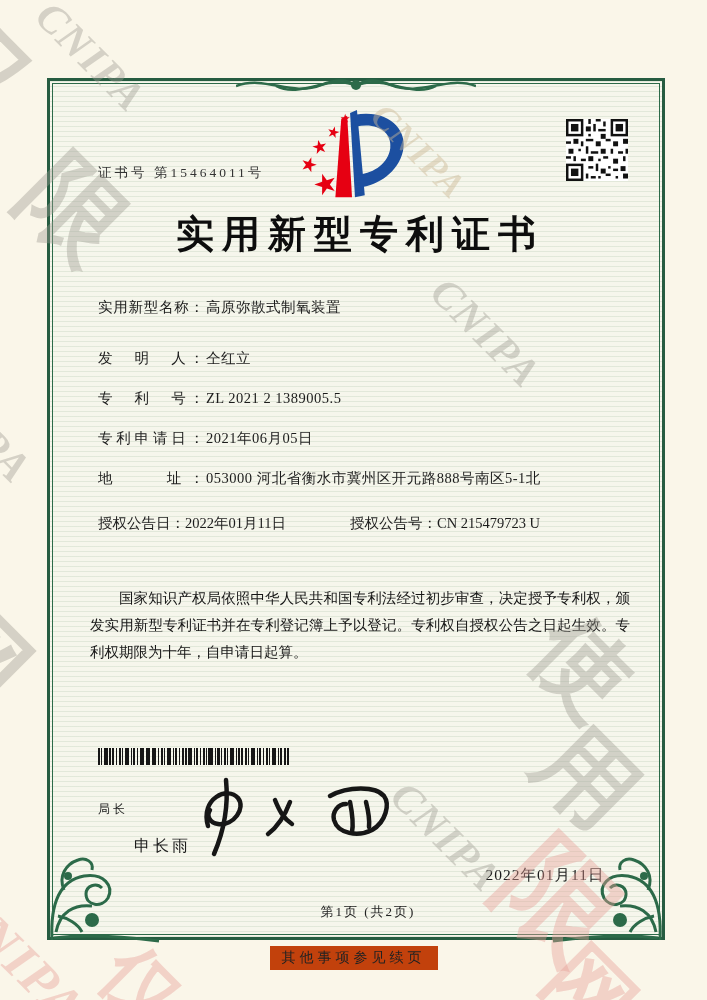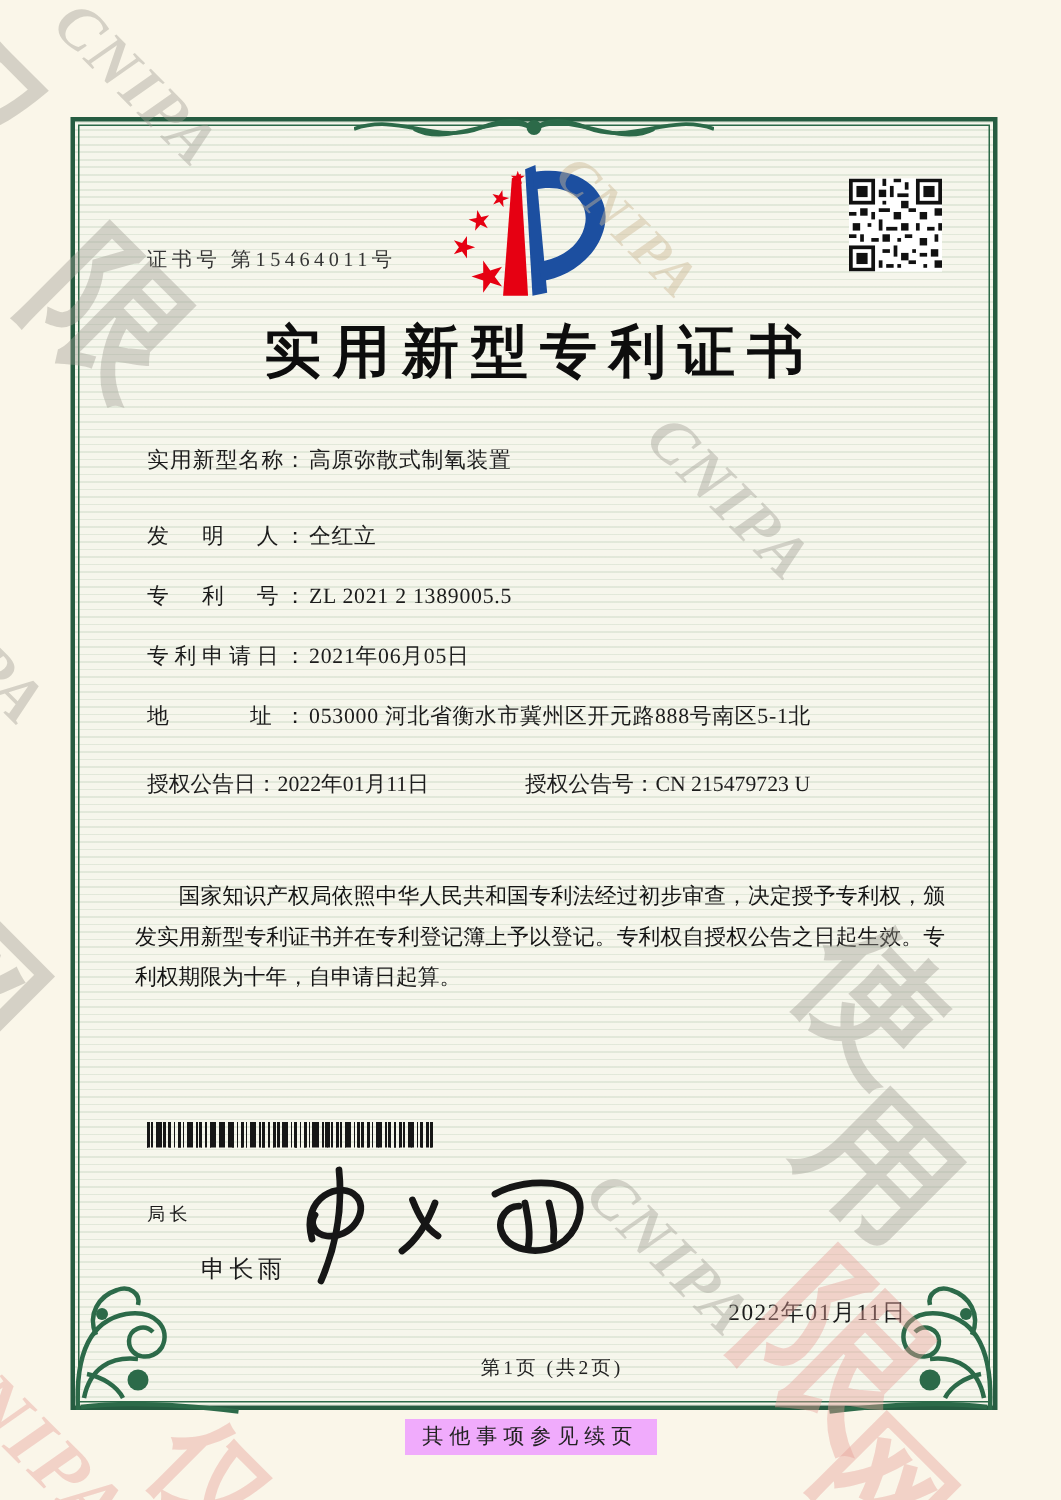--- a/index.html
+++ b/index.html
@@ -64,21 +64,21 @@
   .signer-name{position:absolute;left:48px;top:755px;font-size:16px;color:#1b1b1b;
                letter-spacing:3px;z-index:4;margin-left:36px;}
   .signature{position:absolute;left:130px;top:693px;z-index:4;}
   .issue-date{position:absolute;left:385px;top:784px;width:220px;text-align:center;
               font-size:15.5px;letter-spacing:1px;color:#1b1b1b;z-index:4;}
 
   
   .page-indicator{position:absolute;left:12px;top:822px;width:100%;text-align:center;
                   font-size:13px;letter-spacing:2px;color:#222;z-index:4;}
   .continuation{position:absolute;left:50%;transform:translateX(-50%);top:946px;
-                background:#f0abfc;padding:3px 12px;font-size:14px;letter-spacing:4px;
+                background:#c2410c;padding:3px 12px;font-size:14px;letter-spacing:4px;
                 color:#222;z-index:4;white-space:nowrap;}
 </style>
 </head>
 <body>
 
 <div class="page">
 
   <span class="wm wm-gray" style="left:-10px;top:-20px;font-size:100px;">仅</span>
   <span class="wm wm-gray wm-lat" style="left:60px;top:-8px;font-size:42px;">CNIPA</span>
   <span class="wm wm-gray" style="left:85px;top:128px;font-size:100px;">限</span>

